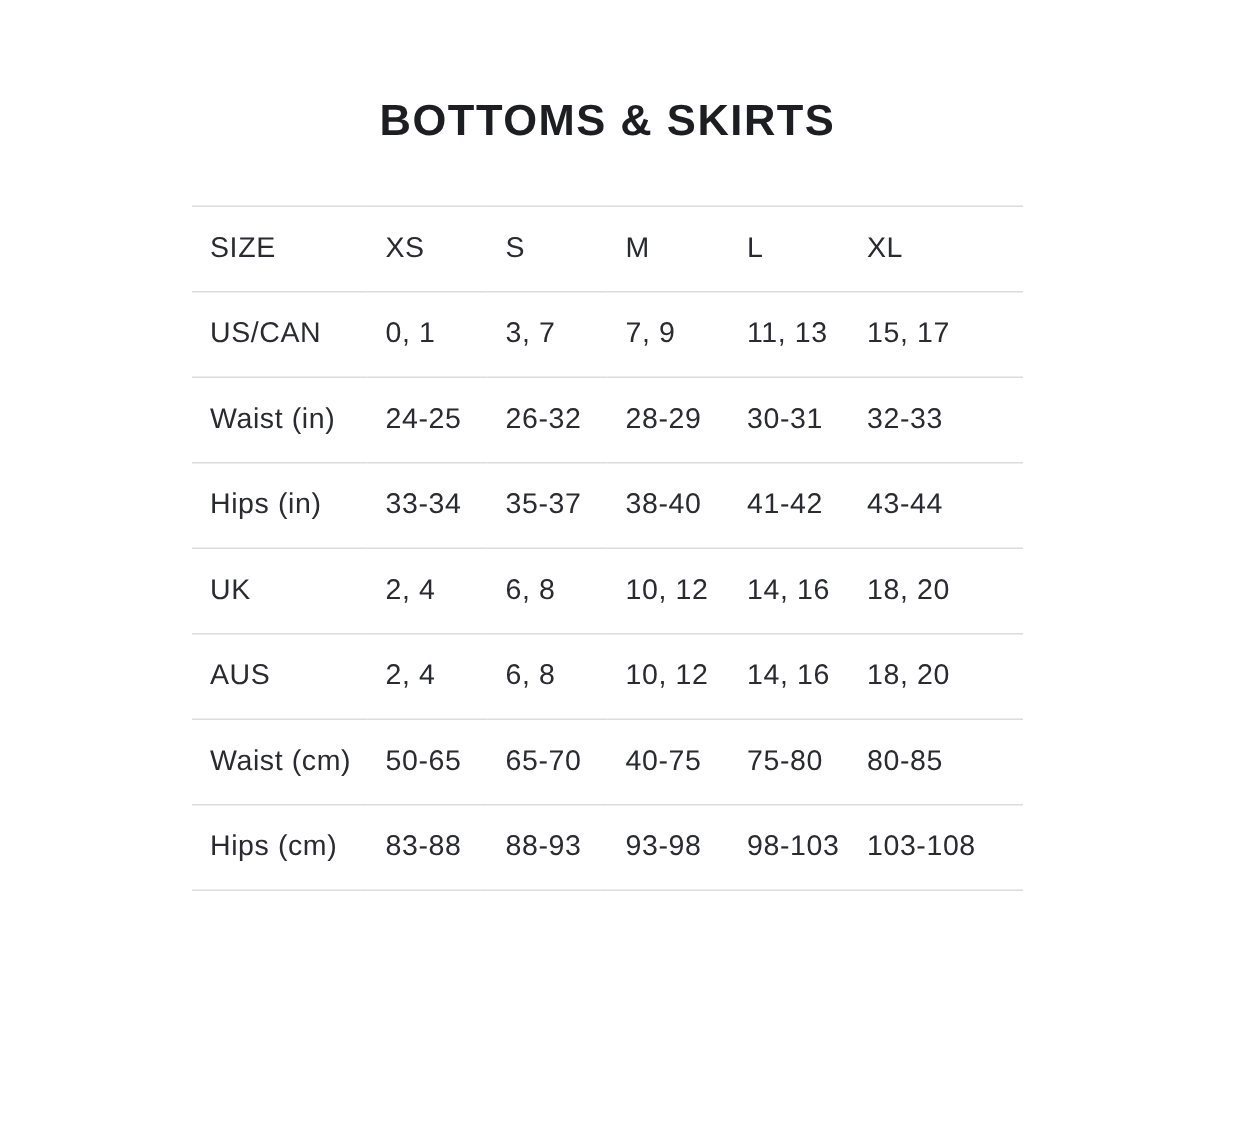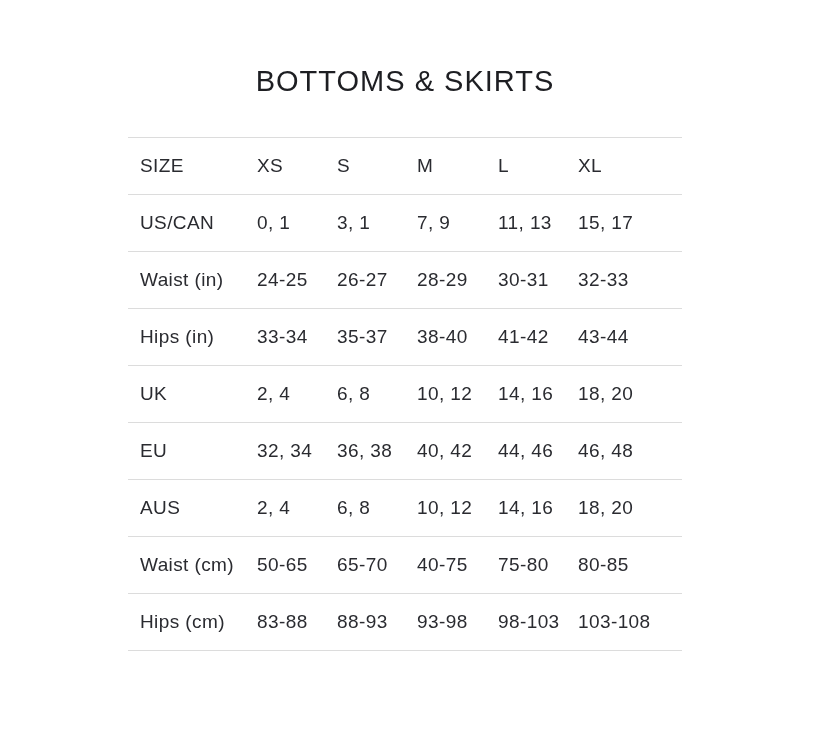--- a/index.html
+++ b/index.html
@@ -10,21 +10,21 @@
     font-family: "Liberation Sans", sans-serif;
     overflow: hidden;
   }
   .content {
     margin-left: 128px;
     width: 554px;
   }
   .page-title {
     padding-top: 66px;
     font-size: 29px;
-    font-weight: 400;
+    font-weight: 700;
     line-height: 31px;
     letter-spacing: 1px;
     color: #1d1e22;
     text-align: center;
     white-space: nowrap;
   }
   table.size-chart {
     margin-top: 40px;
     width: 554px;
     border-collapse: collapse;
@@ -76,30 +76,30 @@
         <th>XS</th>
         <th>S</th>
         <th>M</th>
         <th>L</th>
         <th>XL</th>
       </tr>
 
       <tr>
         <td>US/CAN</td>
         <td>0, 1</td>
-        <td>3, 1</td>
+        <td>3, 7</td>
         <td>7, 9</td>
         <td>11, 13</td>
         <td>15, 17</td>
       </tr>
 
       <tr>
         <td>Waist (in)</td>
         <td>24-25</td>
-        <td>26-27</td>
+        <td>26-32</td>
         <td>28-29</td>
         <td>30-31</td>
         <td>32-33</td>
       </tr>
 
       <tr>
         <td>Hips (in)</td>
         <td>33-34</td>
         <td>35-37</td>
         <td>38-40</td>
@@ -109,28 +109,20 @@
 
       <tr>
         <td>UK</td>
         <td>2, 4</td>
         <td>6, 8</td>
         <td>10, 12</td>
         <td>14, 16</td>
         <td>18, 20</td>
       </tr>
 
-      <tr>
-        <td>EU</td>
-        <td>32, 34</td>
-        <td>36, 38</td>
-        <td>40, 42</td>
-        <td>44, 46</td>
-        <td>46, 48</td>
-      </tr>
 
       <tr>
         <td>AUS</td>
         <td>2, 4</td>
         <td>6, 8</td>
         <td>10, 12</td>
         <td>14, 16</td>
         <td>18, 20</td>
       </tr>
 

